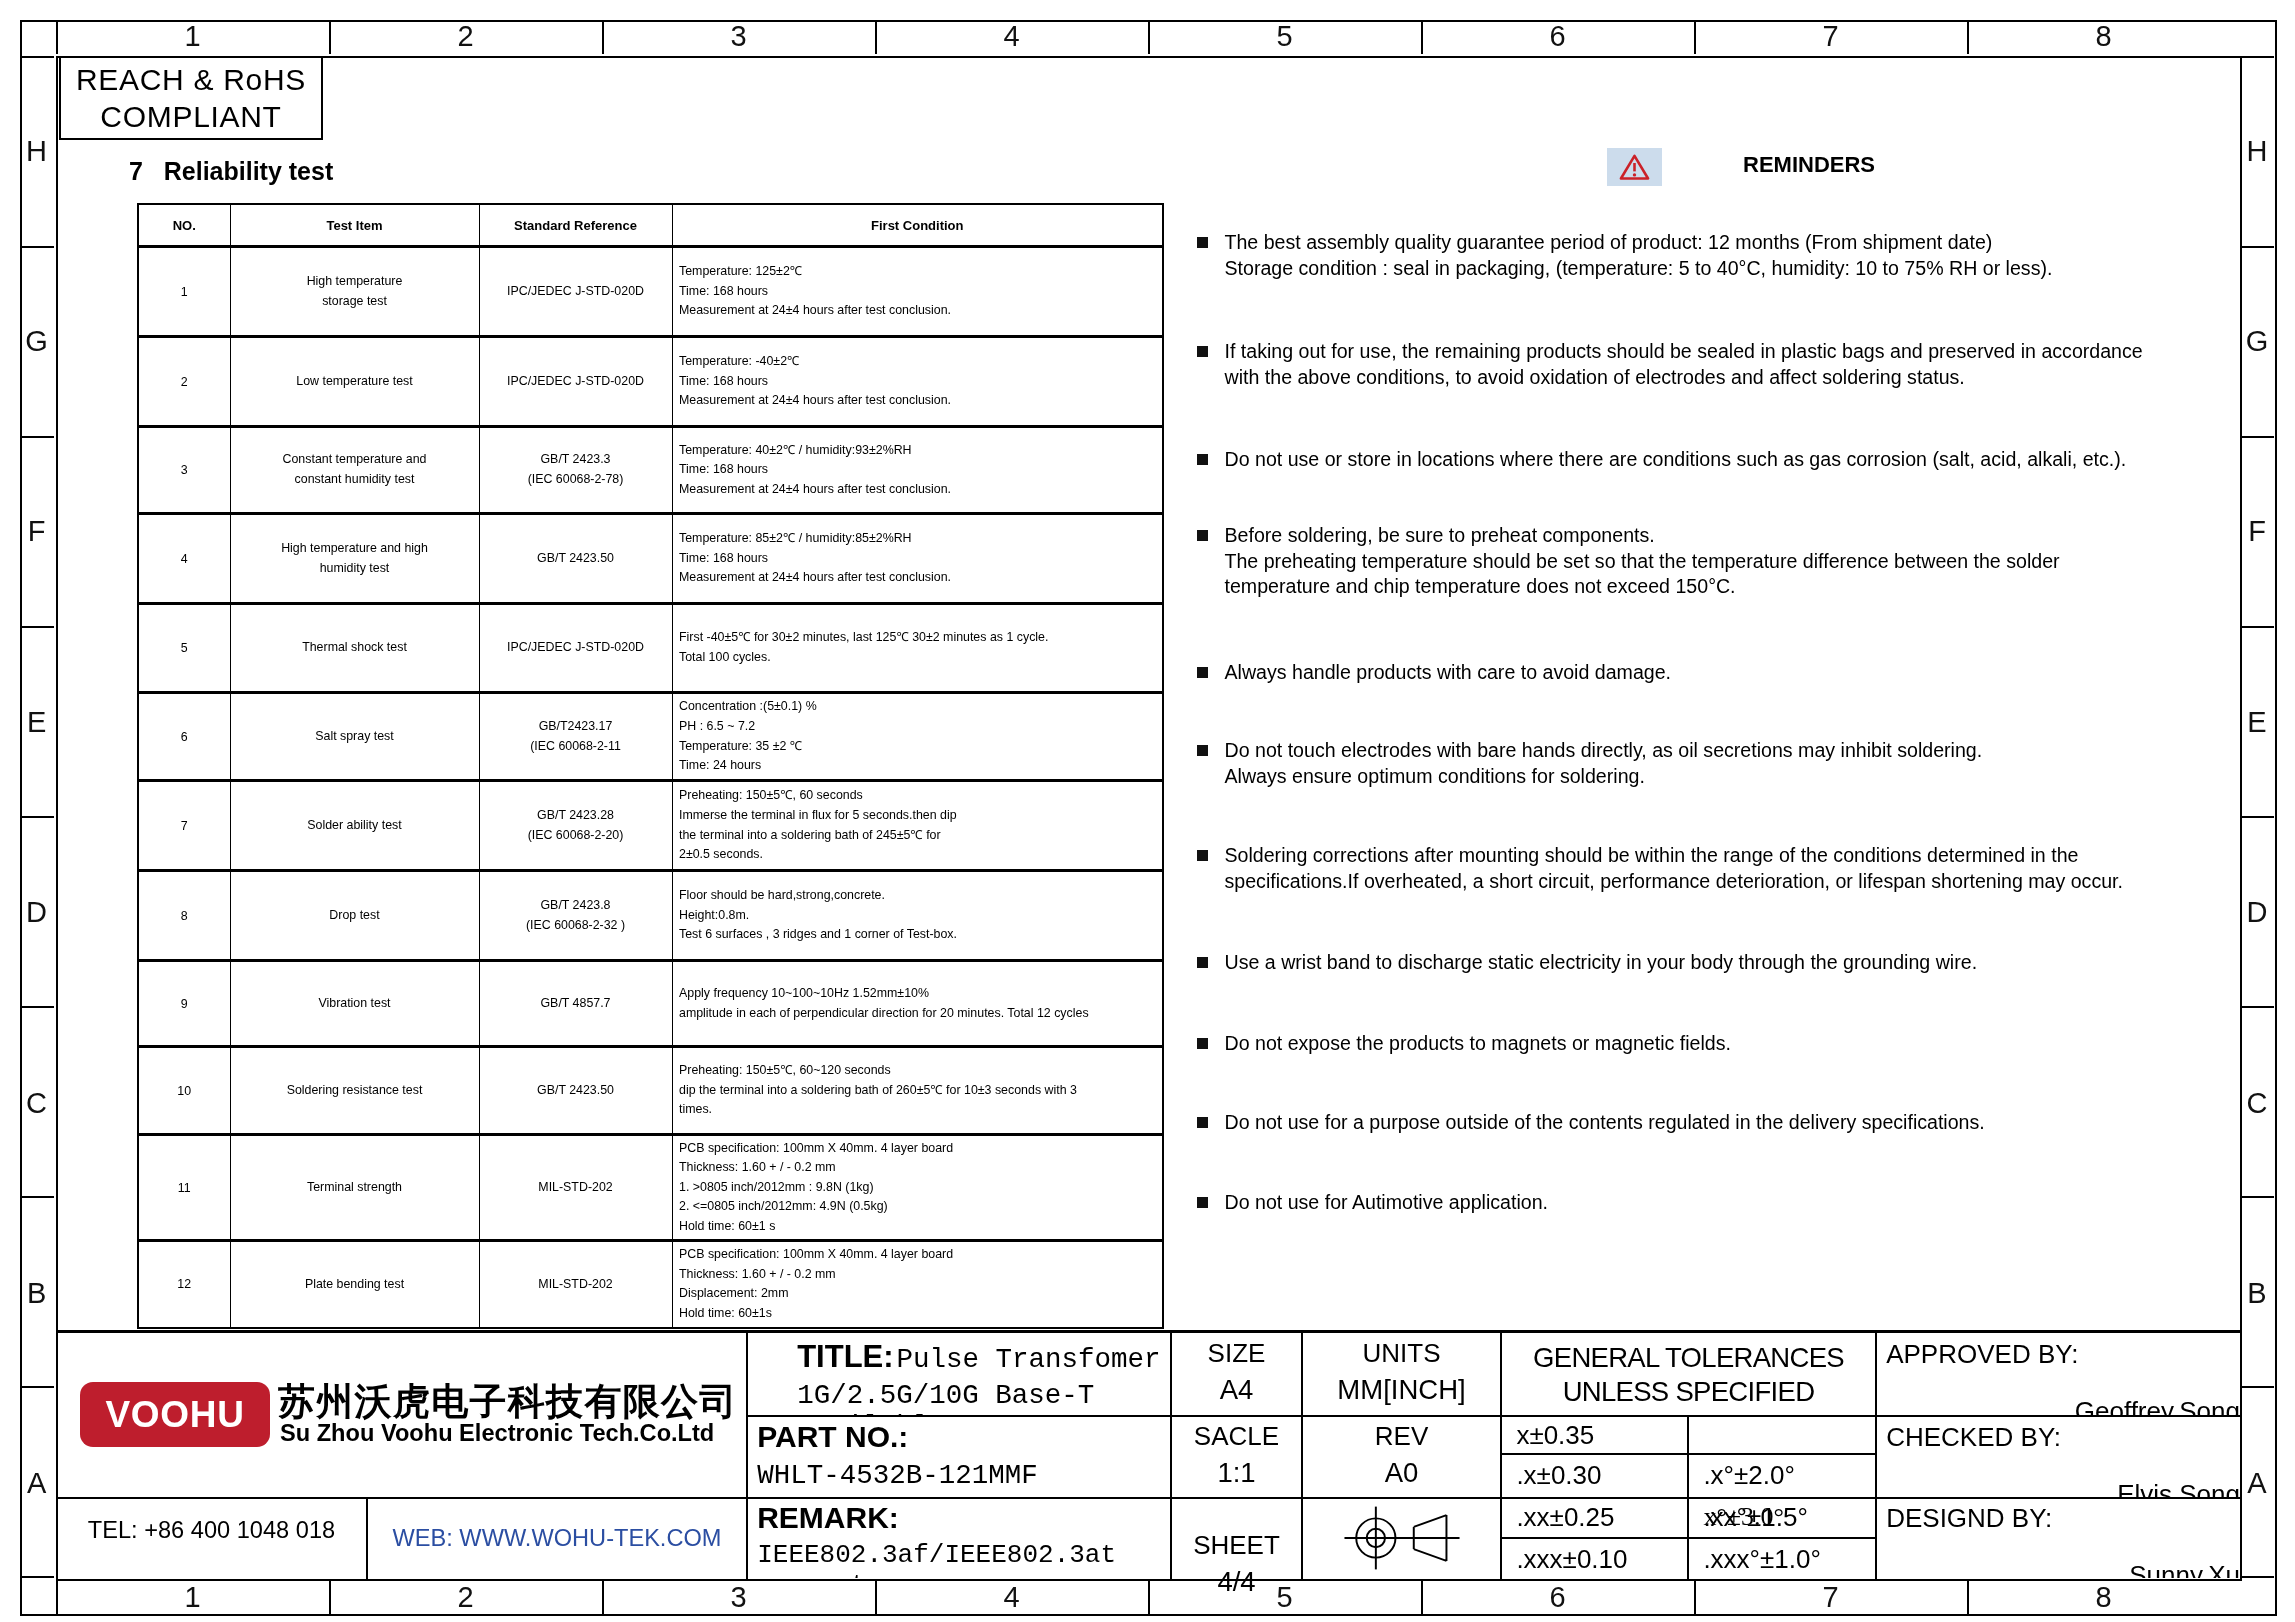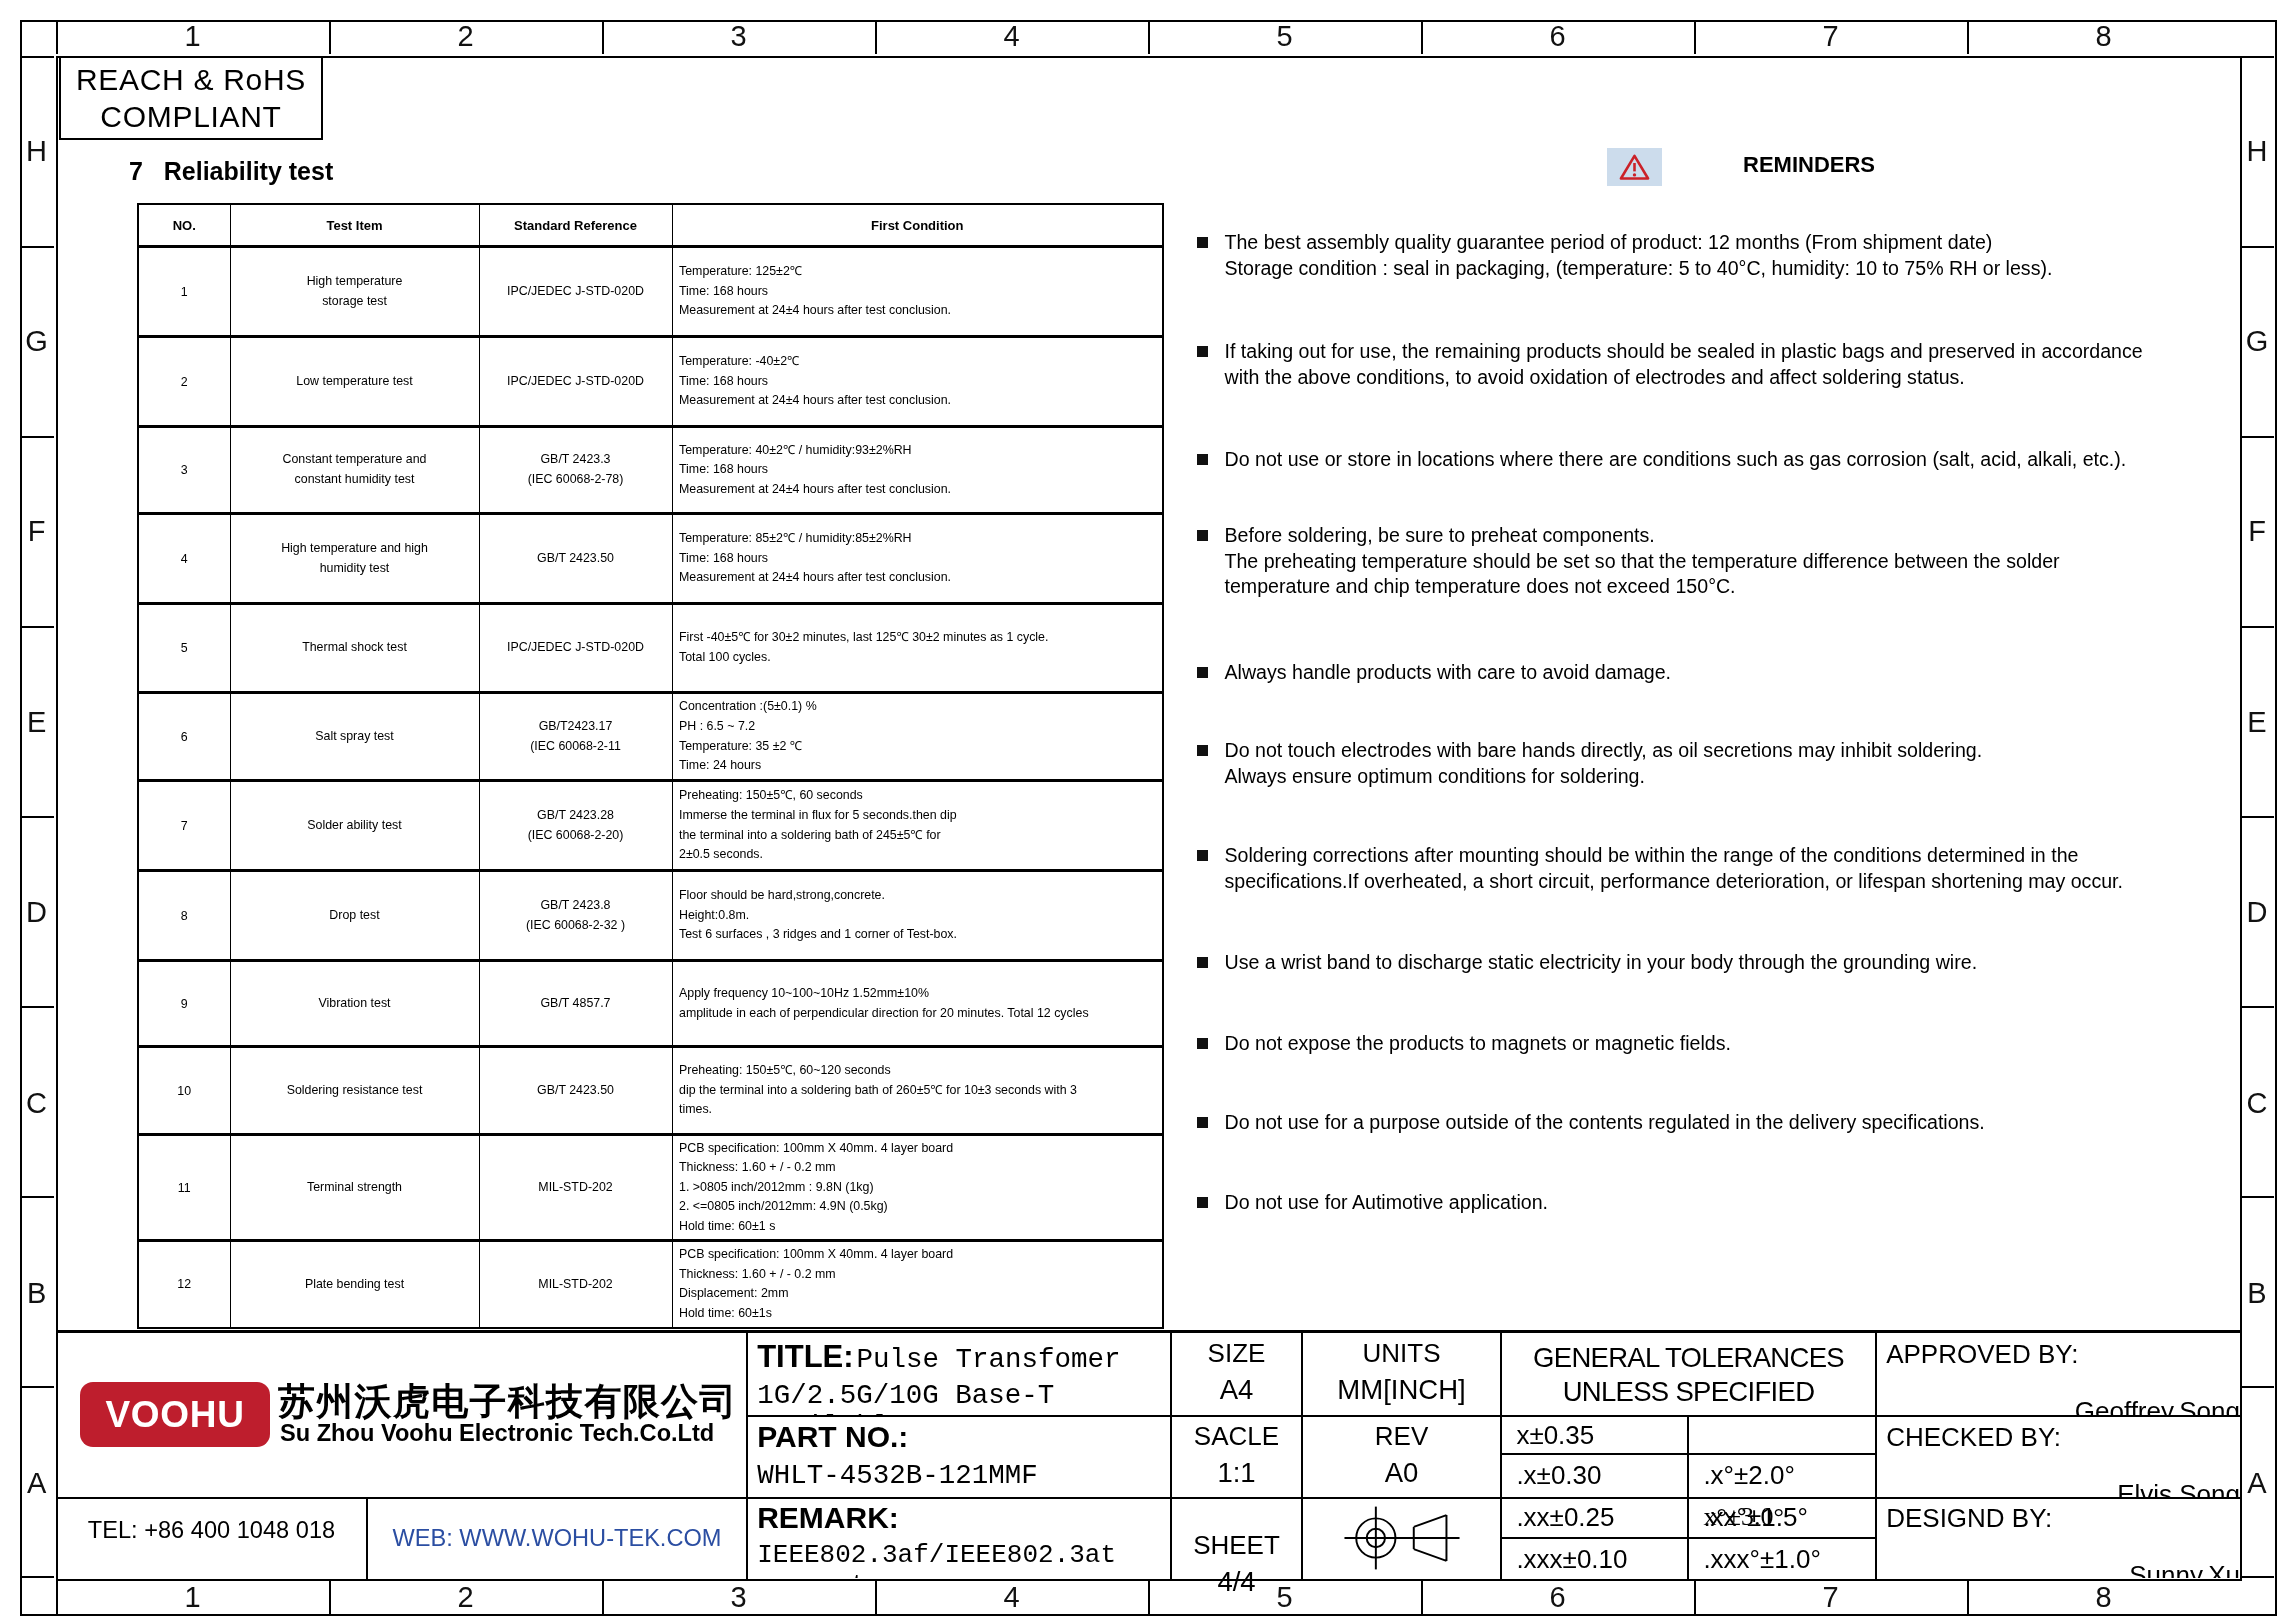--- a/index.html
+++ b/index.html
@@ -313,21 +313,21 @@
     <div class="en-name">Su Zhou Voohu Electronic Tech.Co.Ltd</div>
   </div>
 
   <div class="cell" style="left:56px;top:1498px;width:311px;height:64px;">
     <div class="contact">TEL: +86 400 1048 018</div>
   </div>
   <div class="cell" style="left:368px;top:1498px;width:378px;height:80px;">
     <div class="contact" style="color:#2b4ea2;">WEB: WWW.WOHU-TEK.COM</div>
   </div>
 
-  <div class="cell" style="left:748px;top:1334px;width:422px;height:81px;">
+  <div class="cell" style="left:748px;top:1334px;width:422px;height:81px;padding-left:40px;">
     <div style="padding:5.2px 0 0 9.2px;">
       <span class="tb-label" style="font-size:31px;">TITLE:</span>
       <span class="mono" style="font-size:27.5px;">Pulse Transfomer</span>
     </div>
     <div class="mono" style="font-size:27.5px;padding:5.2px 0 0 9.2px;">1G/2.5G/10G Base-T Available</div>
   </div>
 
   <div class="cell" style="left:1172px;top:1334px;width:129px;height:81px;">
     <div class="lbl-sm">SIZE</div>
     <div class="val-sm">A4</div>

